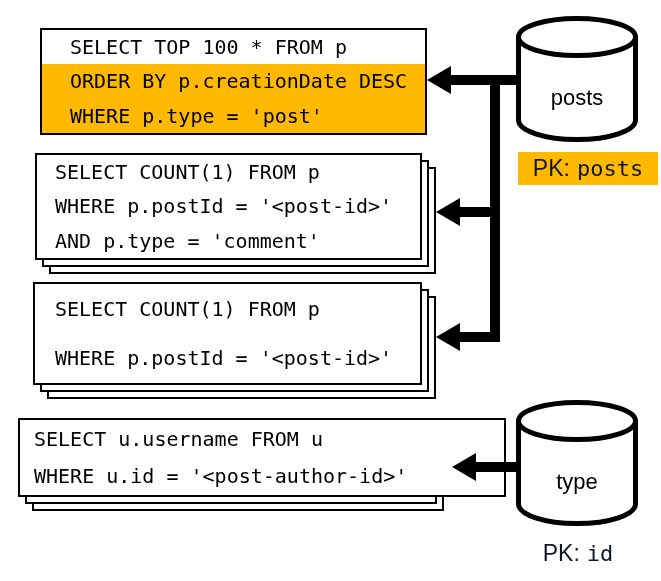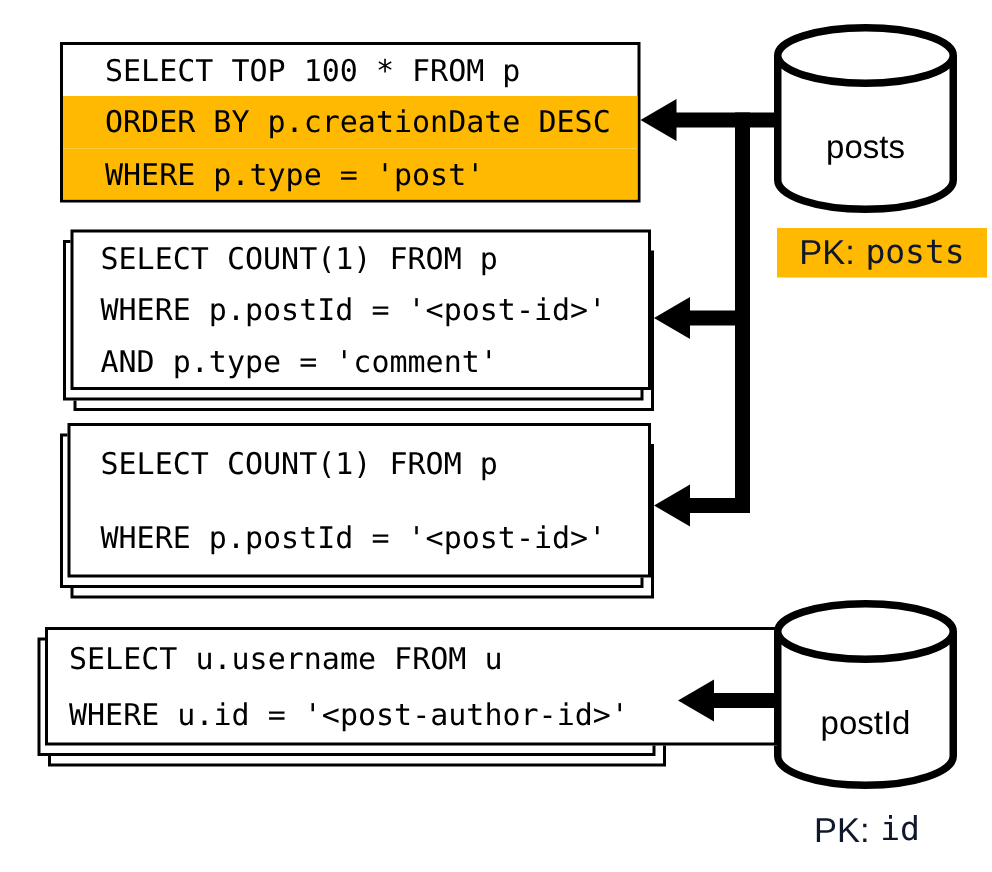--- a/index.html
+++ b/index.html
@@ -4,21 +4,21 @@
 <style>
   html,body{margin:0;padding:0;}
   body{
     width:661px;height:581px;position:relative;background:#ffffff;
     font-family:"DejaVu Sans Mono","Liberation Mono",monospace;
     overflow:hidden;
   }
   
   .qwrap{position:absolute;}
   .shadow{position:absolute;background:#ffffff;border:2px solid #000;box-sizing:border-box;z-index:0;}
-  .qbox{position:absolute;left:12px;top:0;background:#ffffff;border:2px solid #000;
+  .qbox{position:absolute;left:0;top:0;background:#ffffff;border:2px solid #000;
         box-sizing:border-box;display:flex;flex-direction:column;z-index:2;}
   .qline{flex:1;display:flex;align-items:center;font-size:20px;white-space:pre;color:#000;}
   .hl{background:var(--hl,#FFB900);}
   #q1{position:absolute;left:40px;top:28px;width:387px;height:107px;}
   #q1 .qline{padding-left:28px;}
   #w2{left:35px;top:153px;}
   #w2 .qbox{width:387px;height:107px;}
   #w2 .qline{padding-left:18px;}
   #w3{left:33px;top:282px;}
   #w3 .qbox{width:389px;height:103px;}
@@ -113,17 +113,17 @@
 <div id="lbl-posts" class="dblabel">posts</div>
 <div id="pk-posts" class="pkline">
   <span class="pk-label">PK:</span>
   <span class="pk-value">posts</span>
 </div>
 
 <svg id="cyl-users" class="cyl" width="122" height="128" viewBox="0 0 122 128">
   <path d="M 2.5 21 V 104 A 58.5 19.5 0 0 0 119.5 104 V 21" fill="#ffffff" stroke="#000000" stroke-width="5"></path>
   <ellipse cx="61" cy="21" rx="58.5" ry="18.5" fill="#ffffff" stroke="#000000" stroke-width="5"></ellipse>
 </svg>
-<div id="lbl-users" class="dblabel">postId</div>
+<div id="lbl-users" class="dblabel">type</div>
 <div id="pk-users" class="pkline">
   <span class="pk-label">PK:</span>
   <span class="pk-value">id</span>
 </div>
 
 </body></html>

